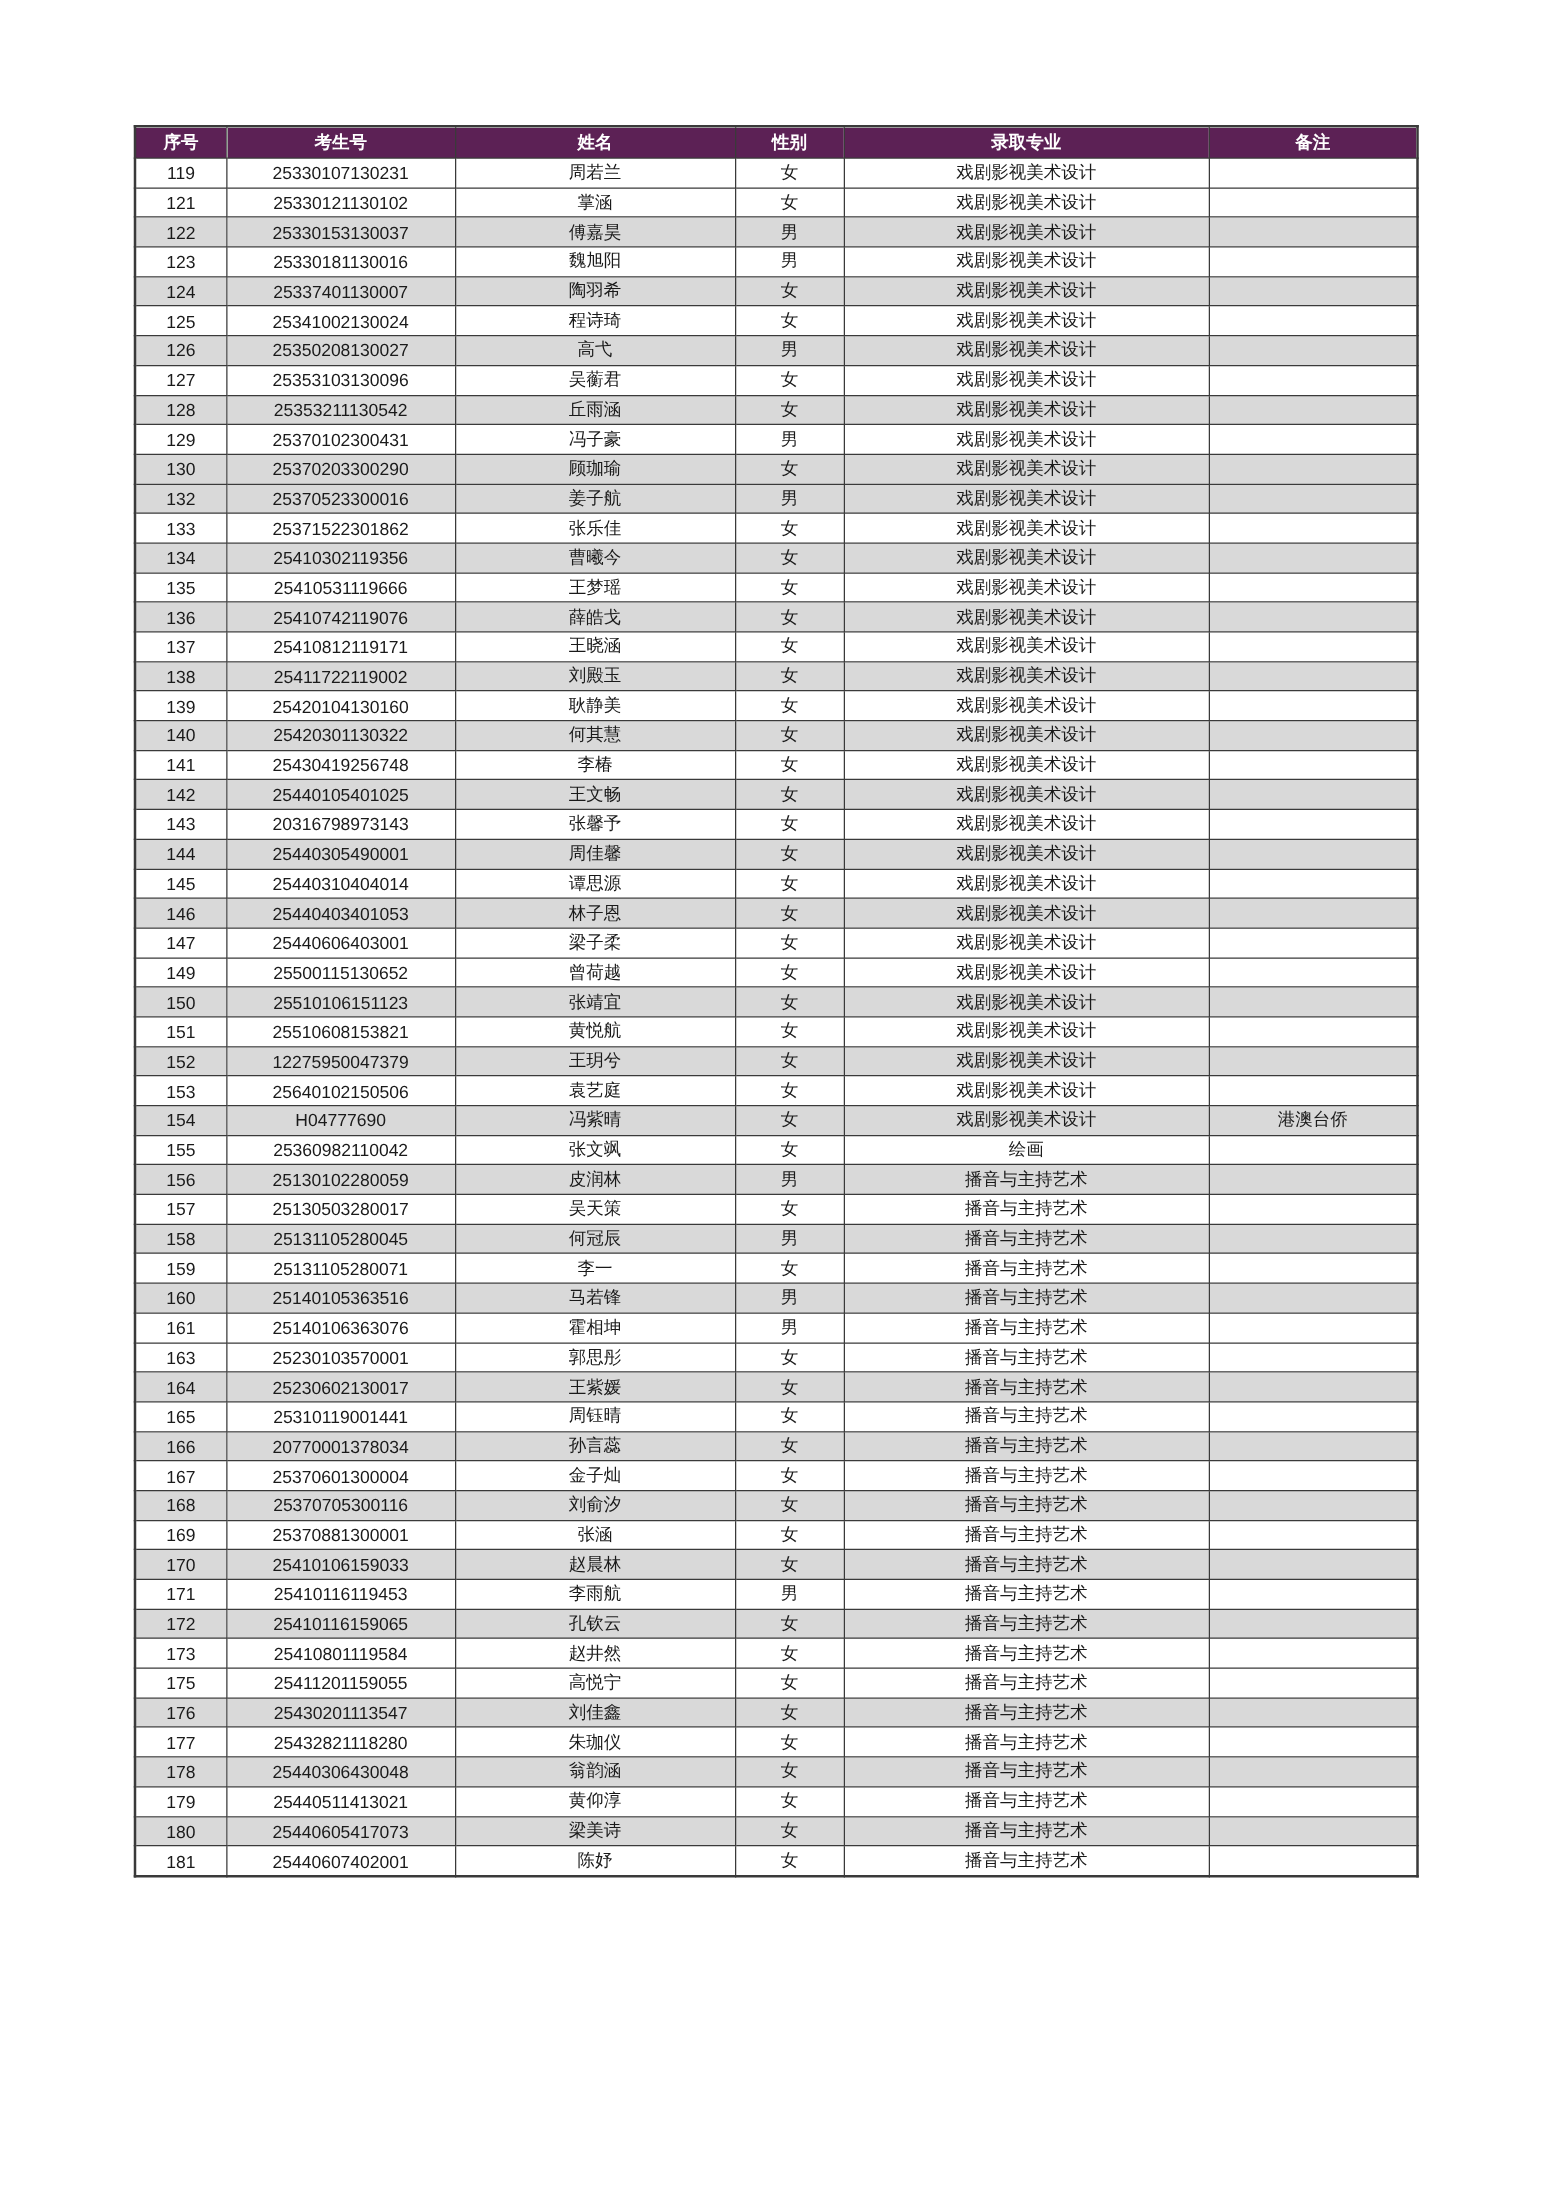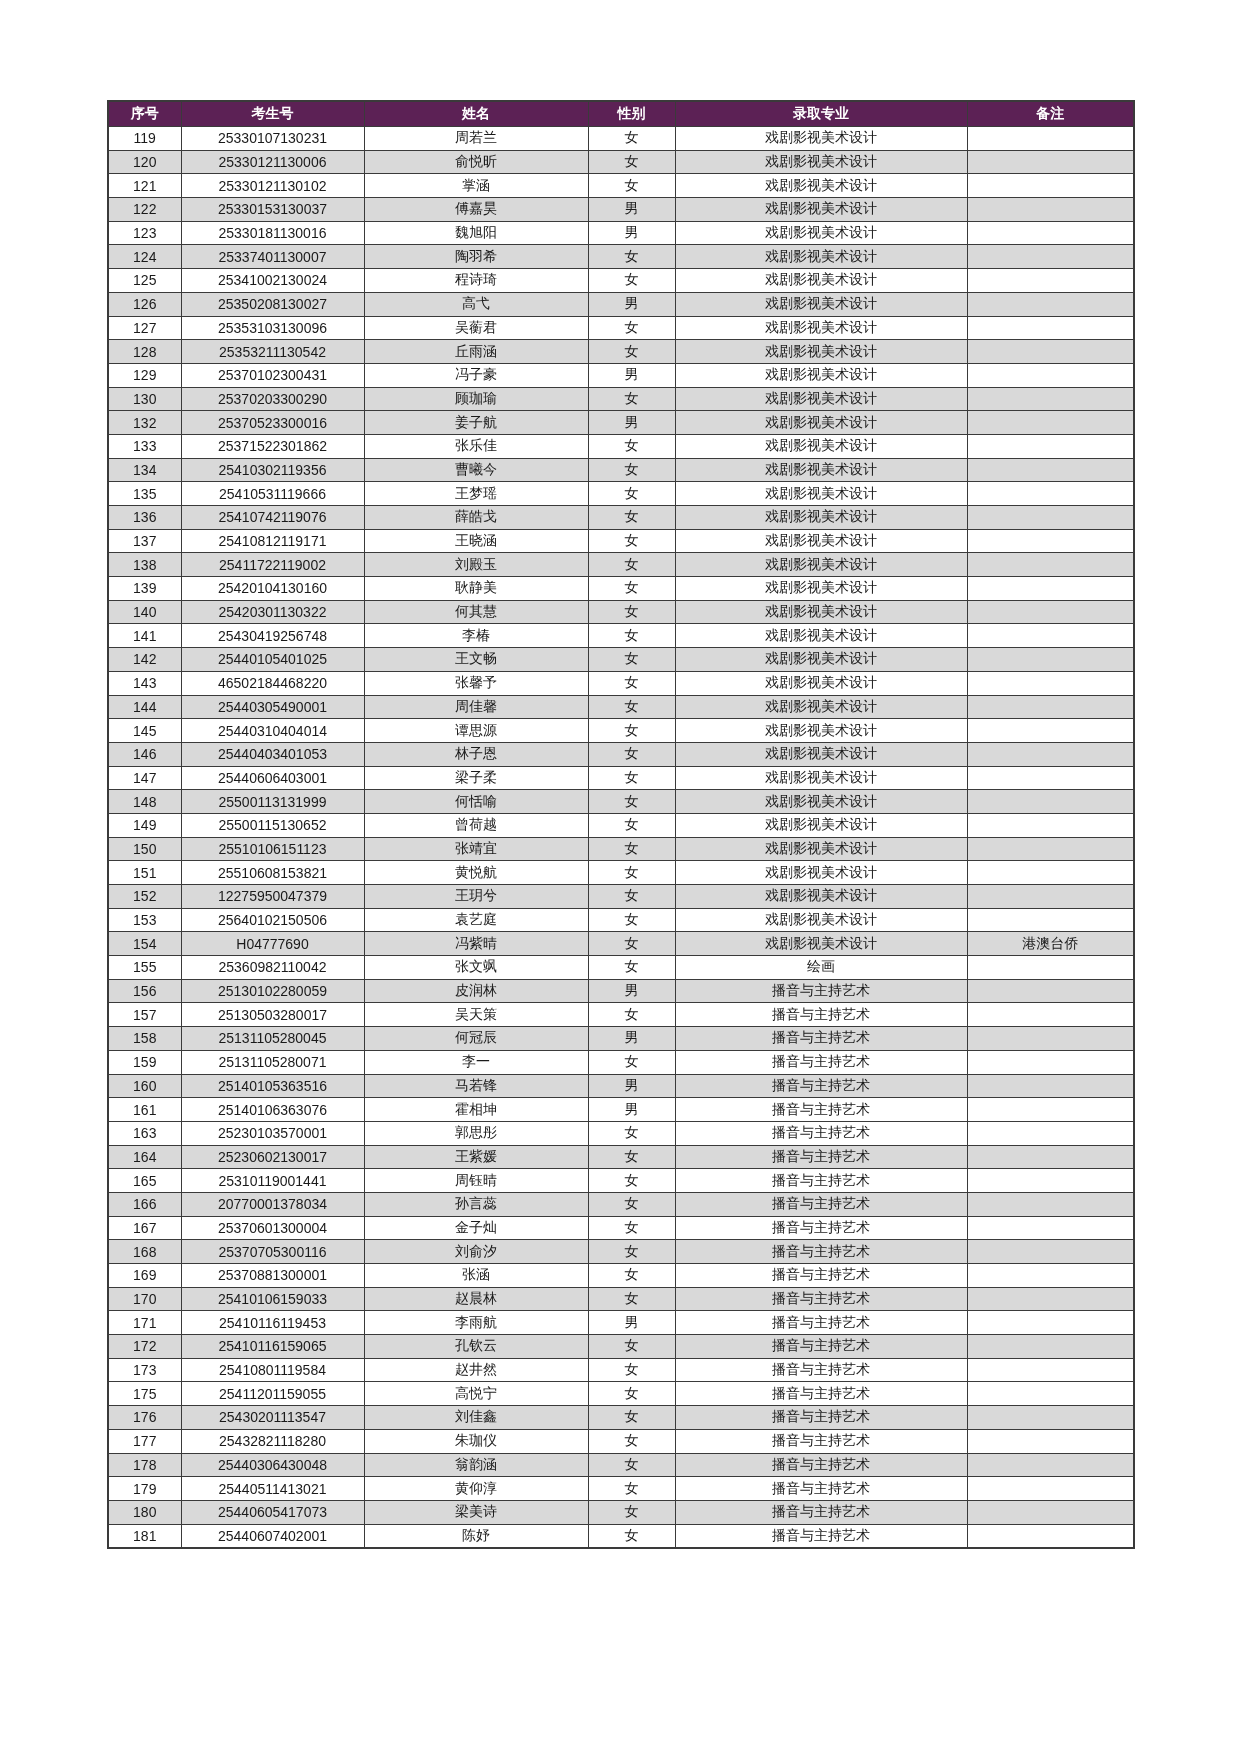--- a/index.html
+++ b/index.html
@@ -75,28 +75,20 @@
     </thead>
     <tbody>
         <tr>
           <td>119</td>
           <td>25330107130231</td>
           <td>周若兰</td>
           <td>女</td>
           <td>戏剧影视美术设计</td>
           <td></td>
         </tr>
-        <tr class="stripe">
-          <td>120</td>
-          <td>25330121130006</td>
-          <td>俞悦昕</td>
-          <td>女</td>
-          <td>戏剧影视美术设计</td>
-          <td></td>
-        </tr>
         <tr>
           <td>121</td>
           <td>25330121130102</td>
           <td>掌涵</td>
           <td>女</td>
           <td>戏剧影视美术设计</td>
           <td></td>
         </tr>
         <tr class="stripe">
           <td>122</td>
@@ -253,21 +245,21 @@
         <tr class="stripe">
           <td>142</td>
           <td>25440105401025</td>
           <td>王文畅</td>
           <td>女</td>
           <td>戏剧影视美术设计</td>
           <td></td>
         </tr>
         <tr>
           <td>143</td>
-          <td>46502184468220</td>
+          <td>20316798973143</td>
           <td>张馨予</td>
           <td>女</td>
           <td>戏剧影视美术设计</td>
           <td></td>
         </tr>
         <tr class="stripe">
           <td>144</td>
           <td>25440305490001</td>
           <td>周佳馨</td>
           <td>女</td>
@@ -287,28 +279,20 @@
           <td>25440403401053</td>
           <td>林子恩</td>
           <td>女</td>
           <td>戏剧影视美术设计</td>
           <td></td>
         </tr>
         <tr>
           <td>147</td>
           <td>25440606403001</td>
           <td>梁子柔</td>
-          <td>女</td>
-          <td>戏剧影视美术设计</td>
-          <td></td>
-        </tr>
-        <tr class="stripe">
-          <td>148</td>
-          <td>25500113131999</td>
-          <td>何恬喻</td>
           <td>女</td>
           <td>戏剧影视美术设计</td>
           <td></td>
         </tr>
         <tr>
           <td>149</td>
           <td>25500115130652</td>
           <td>曾荷越</td>
           <td>女</td>
           <td>戏剧影视美术设计</td>

